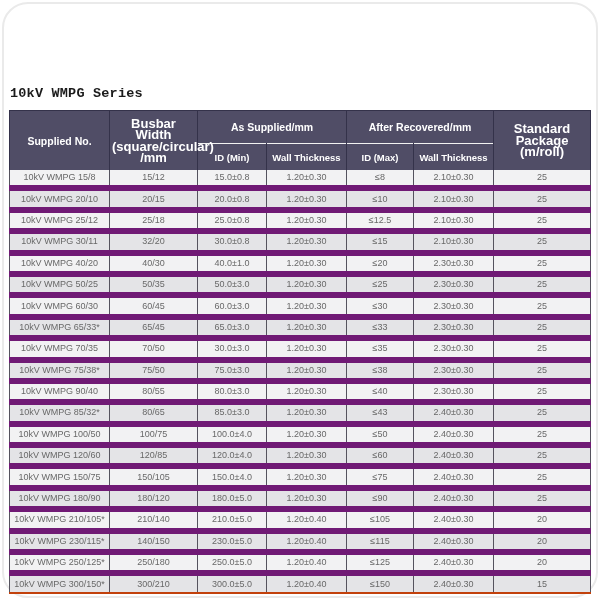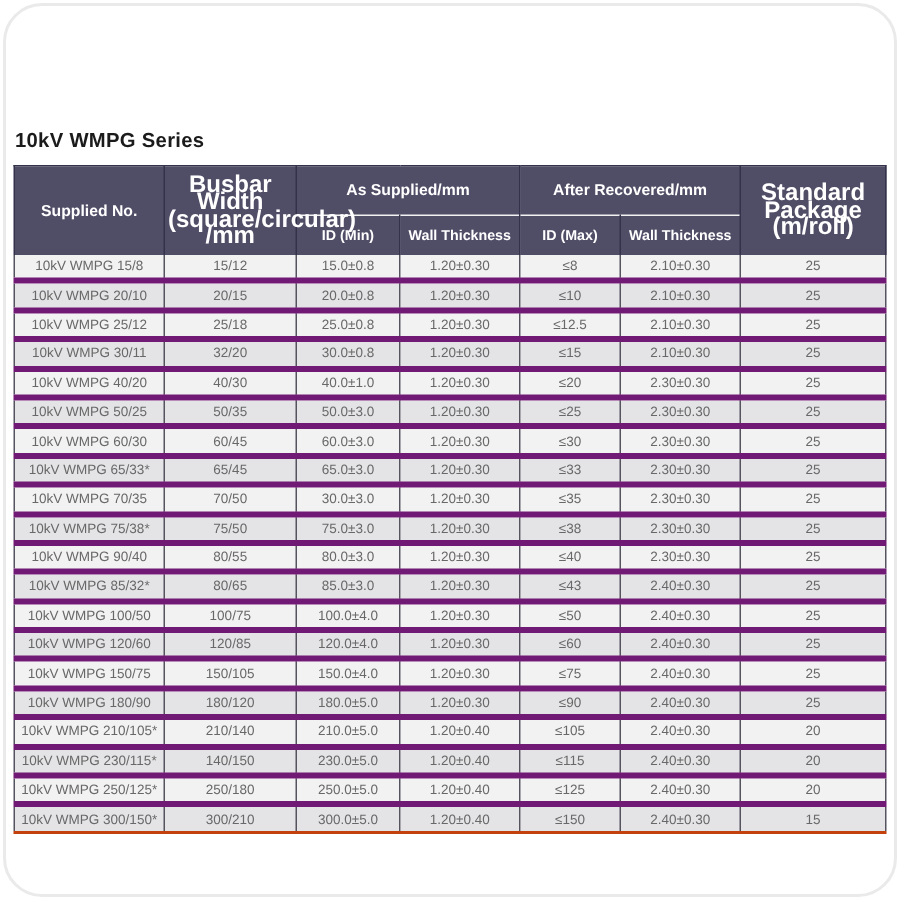--- a/index.html
+++ b/index.html
@@ -6,43 +6,43 @@
   body{
     width:600px;height:600px;background:#ffffff;position:relative;
     font-family:"Liberation Sans",sans-serif;overflow:hidden;
   }
   .card-border{
     position:absolute;inset:2px;border:2px solid #eaeaea;border-radius:26px;
     pointer-events:none;
   }
   .title{
     position:absolute;left:10px;top:86px;margin:0;
-    font-size:13.5px;font-weight:bold;color:#1b1b1b;letter-spacing:.2px;
+    font-size:13.5px;font-weight:bold;color:#1b1b1b;letter-spacing:.2px;font-family:Liberation Mono, monospace;
   }
   table.spec{
     position:absolute;left:9px;top:110px;width:581px;
     border-collapse:collapse;table-layout:fixed;
   }
   
   thead th{
     background:#504d66;color:#ffffff;font-weight:bold;
     border-left:1px solid #34324a;border-right:1px solid #34324a;
     padding:0 2px;text-align:center;vertical-align:middle;
   }
   thead tr.group th{font-size:10.5px;height:32px;border-top:1px solid #34324a}
   thead tr.sub th{font-size:9.5px;height:26px;border-top:1.5px solid #f2f2f2}
-  thead th .hline{display:block;line-height:11.5px;font-size:16px}
+  thead th .hline{display:block;line-height:11.5px;font-size:13px}
   
   tbody td{
     height:15.4px;padding:0 2px;line-height:1;
     font-size:9px;color:#686868;text-align:center;vertical-align:middle;
     border-left:1px solid #55535e;border-right:1px solid #55535e;
     white-space:nowrap;overflow:hidden;
   }
-  tbody tr{border-bottom:4px solid #701a75}
+  tbody tr{border-bottom:6px solid #701a75}
   tbody tr:nth-child(odd){background:#f2f2f3}
   tbody tr:nth-child(even){background:#e4e4e7}
   tbody tr:last-child{border-bottom:2px solid #c2410c}
 </style>
 </head>
 <body>
 
 <div class="card-border"></div>
 
 <h1 class="title">10kV WMPG Series</h1>

